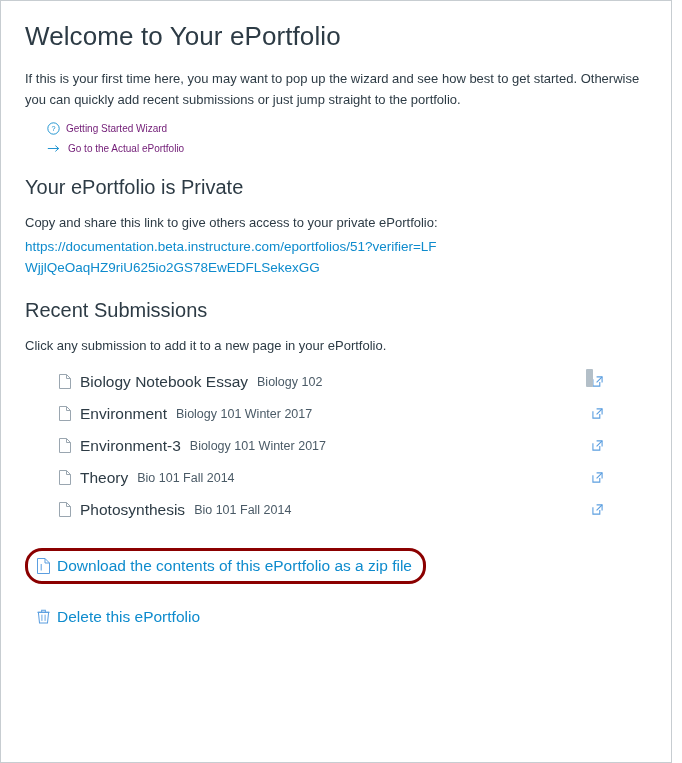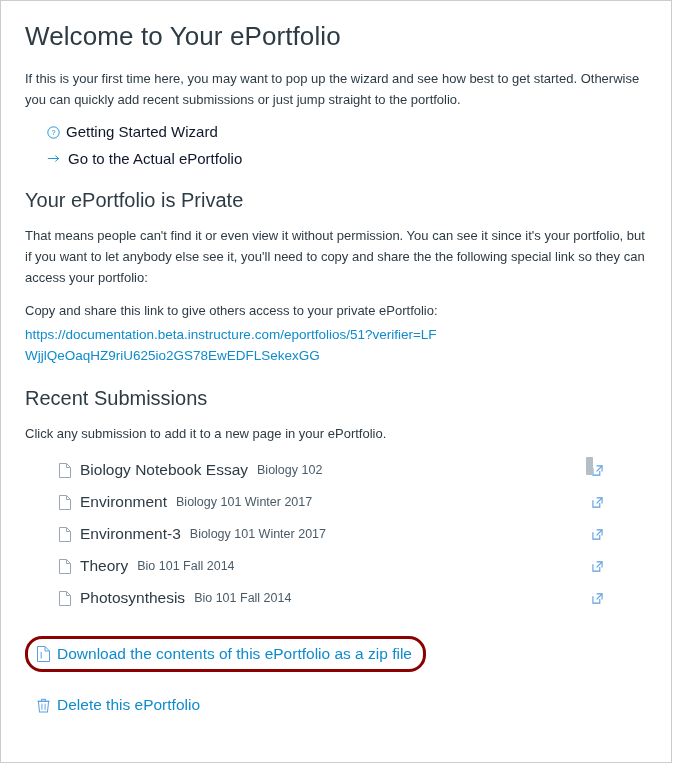--- a/index.html
+++ b/index.html
@@ -55,23 +55,23 @@
     padding: 0;
     list-style: none;
   }
   .link-row {
     display: flex;
     align-items: center;
     gap: 6px;
     margin: 0 0 7px 22px;
   }
   a.plain-link {
-    color: #0f172a;
+    color: #701a75;
     text-decoration: none;
-    font-size: 15px;
+    font-size: 10px;
     line-height: 1.3;
     cursor: pointer;
   }
 
   .icon { display: inline-flex; align-items: center; justify-content: center; flex: none; }
   .icon svg { display: block; }
 
   a.url-link {
     color: #0e8bcd;
     text-decoration: none;
@@ -183,21 +183,20 @@
             <line x1="1" y1="6" x2="14" y2="6" stroke="#0e8bcd" stroke-width="1.1"></line>
             <polyline points="10,2.5 14,6 10,9.5" fill="none" stroke="#0e8bcd" stroke-width="1.1"></polyline>
           </svg>
         </span>
         <a class="plain-link">Go to the Actual ePortfolio</a>
       </li>
     </ul>
 
     <h2 class="section-title">Your ePortfolio is Private</h2>
 
-    <p class="body-text">That means people can't find it or even view it without permission. You can see it since it's your portfolio, but if you want to let anybody else see it, you'll need to copy and share the the following special link so they can access your portfolio:</p>
 
     <p class="body-text tight">Copy and share this link to give others access to your private ePortfolio:</p>
 
     <a class="url-link">https://documentation.beta.instructure.com/eportfolios/51?verifier=LFWjjlQeOaqHZ9riU625io2GS78EwEDFLSekexGG</a>
 
     <h2 class="section-title">Recent Submissions</h2>
 
     <p class="body-text tight">Click any submission to add it to a new page in your ePortfolio.</p>
 
   </div>

